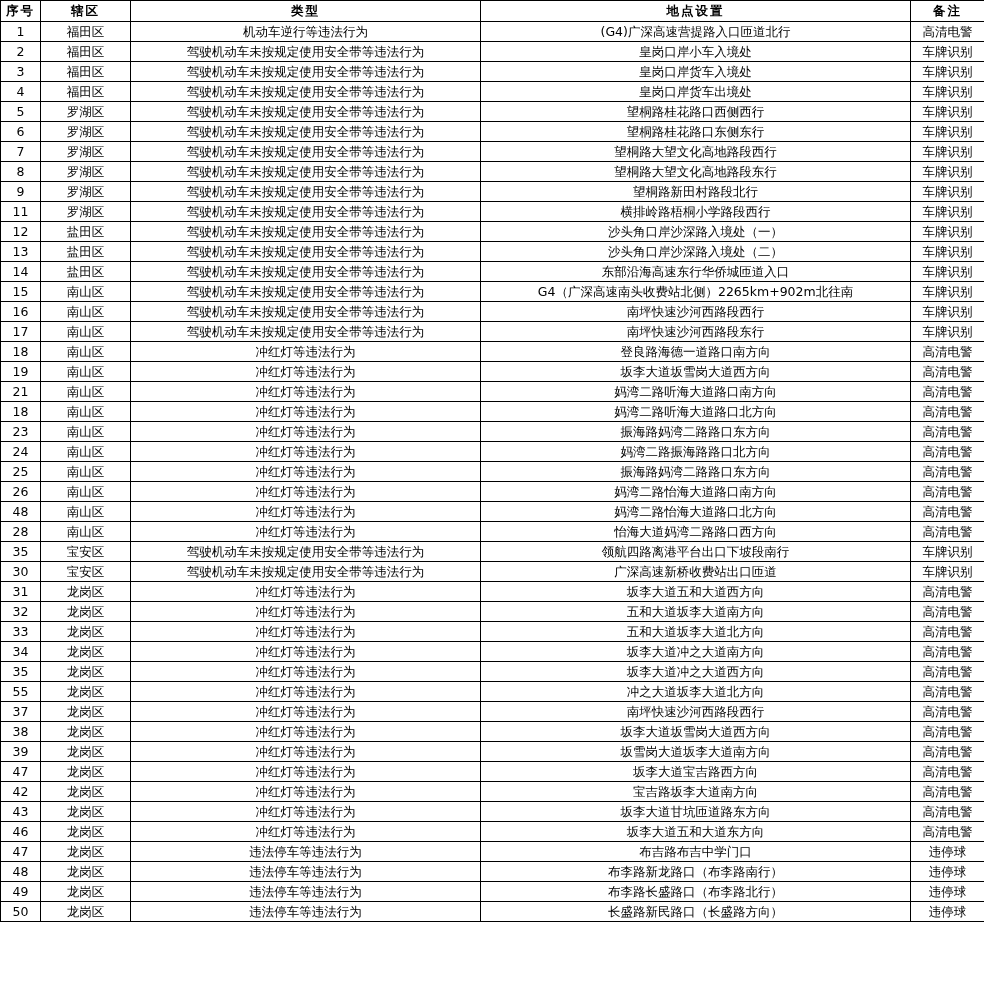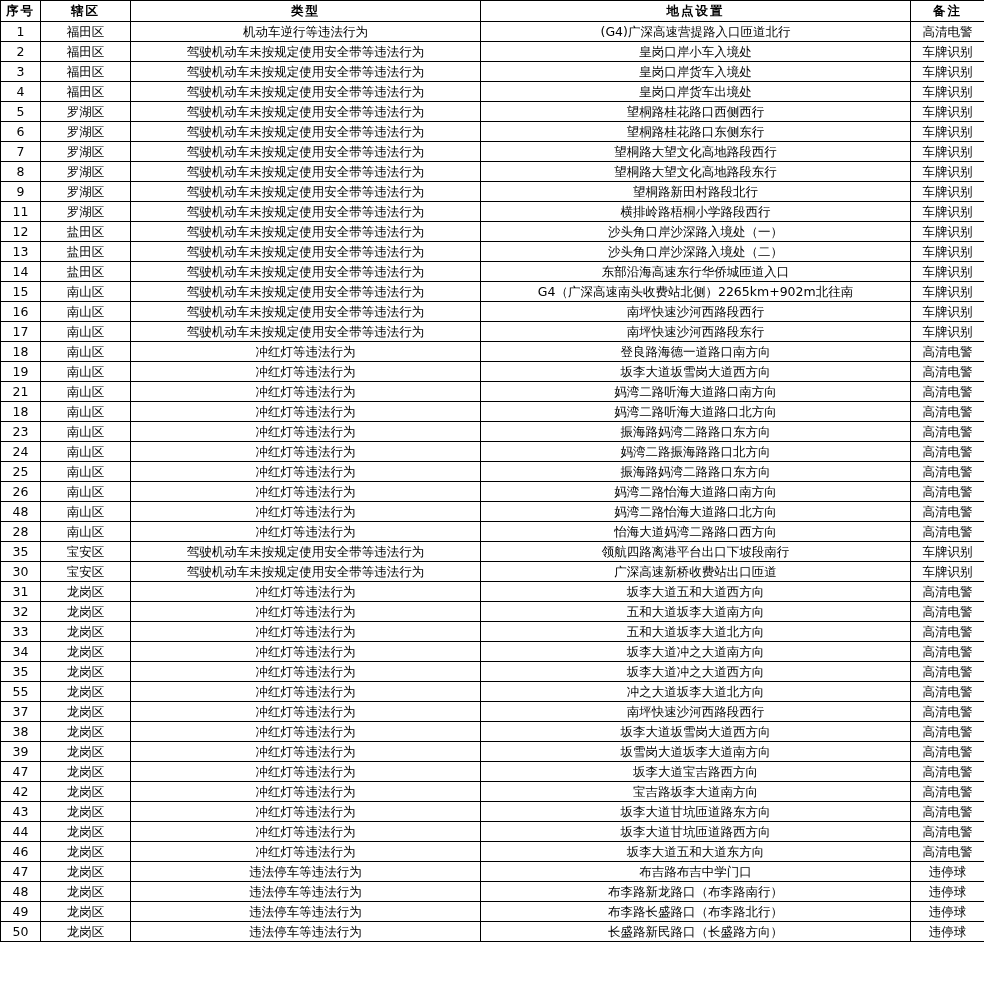--- a/index.html
+++ b/index.html
@@ -342,27 +342,20 @@
           <td class="note">高清电警</td>
         </tr>
         <tr>
           <td class="idx">43</td>
           <td class="dist">龙岗区</td>
           <td class="type">冲红灯等违法行为</td>
           <td class="loc">坂李大道甘坑匝道路东方向</td>
           <td class="note">高清电警</td>
         </tr>
         <tr>
-          <td class="idx">44</td>
-          <td class="dist">龙岗区</td>
-          <td class="type">冲红灯等违法行为</td>
-          <td class="loc">坂李大道甘坑匝道路西方向</td>
-          <td class="note">高清电警</td>
-        </tr>
-        <tr>
           <td class="idx">46</td>
           <td class="dist">龙岗区</td>
           <td class="type">冲红灯等违法行为</td>
           <td class="loc">坂李大道五和大道东方向</td>
           <td class="note">高清电警</td>
         </tr>
         <tr>
           <td class="idx">47</td>
           <td class="dist">龙岗区</td>
           <td class="type">违法停车等违法行为</td>

